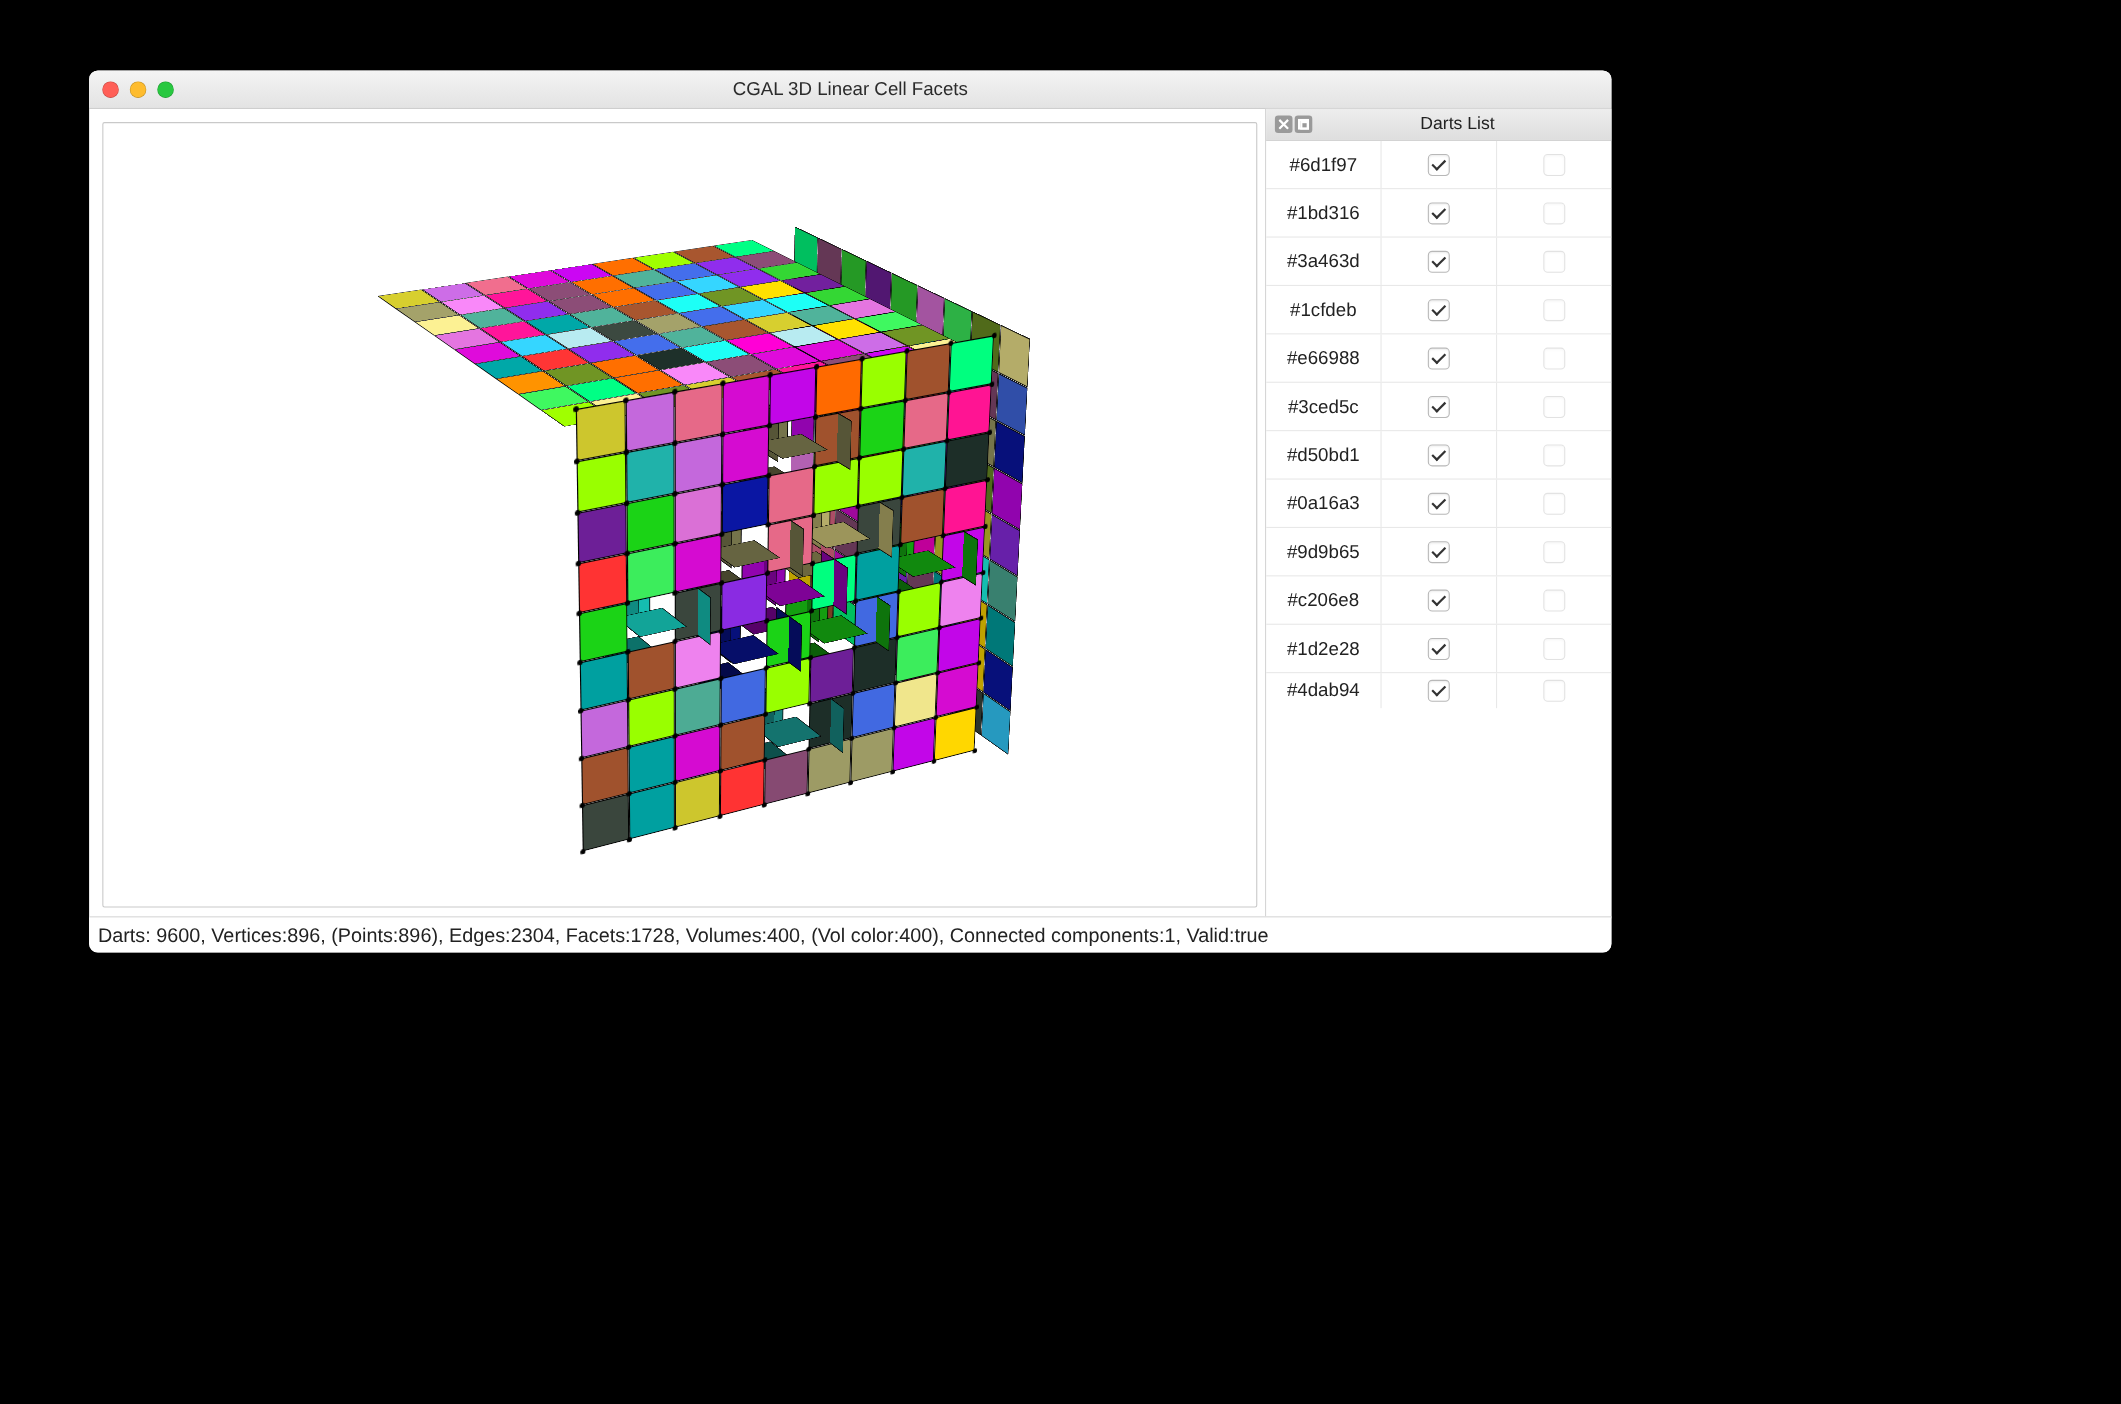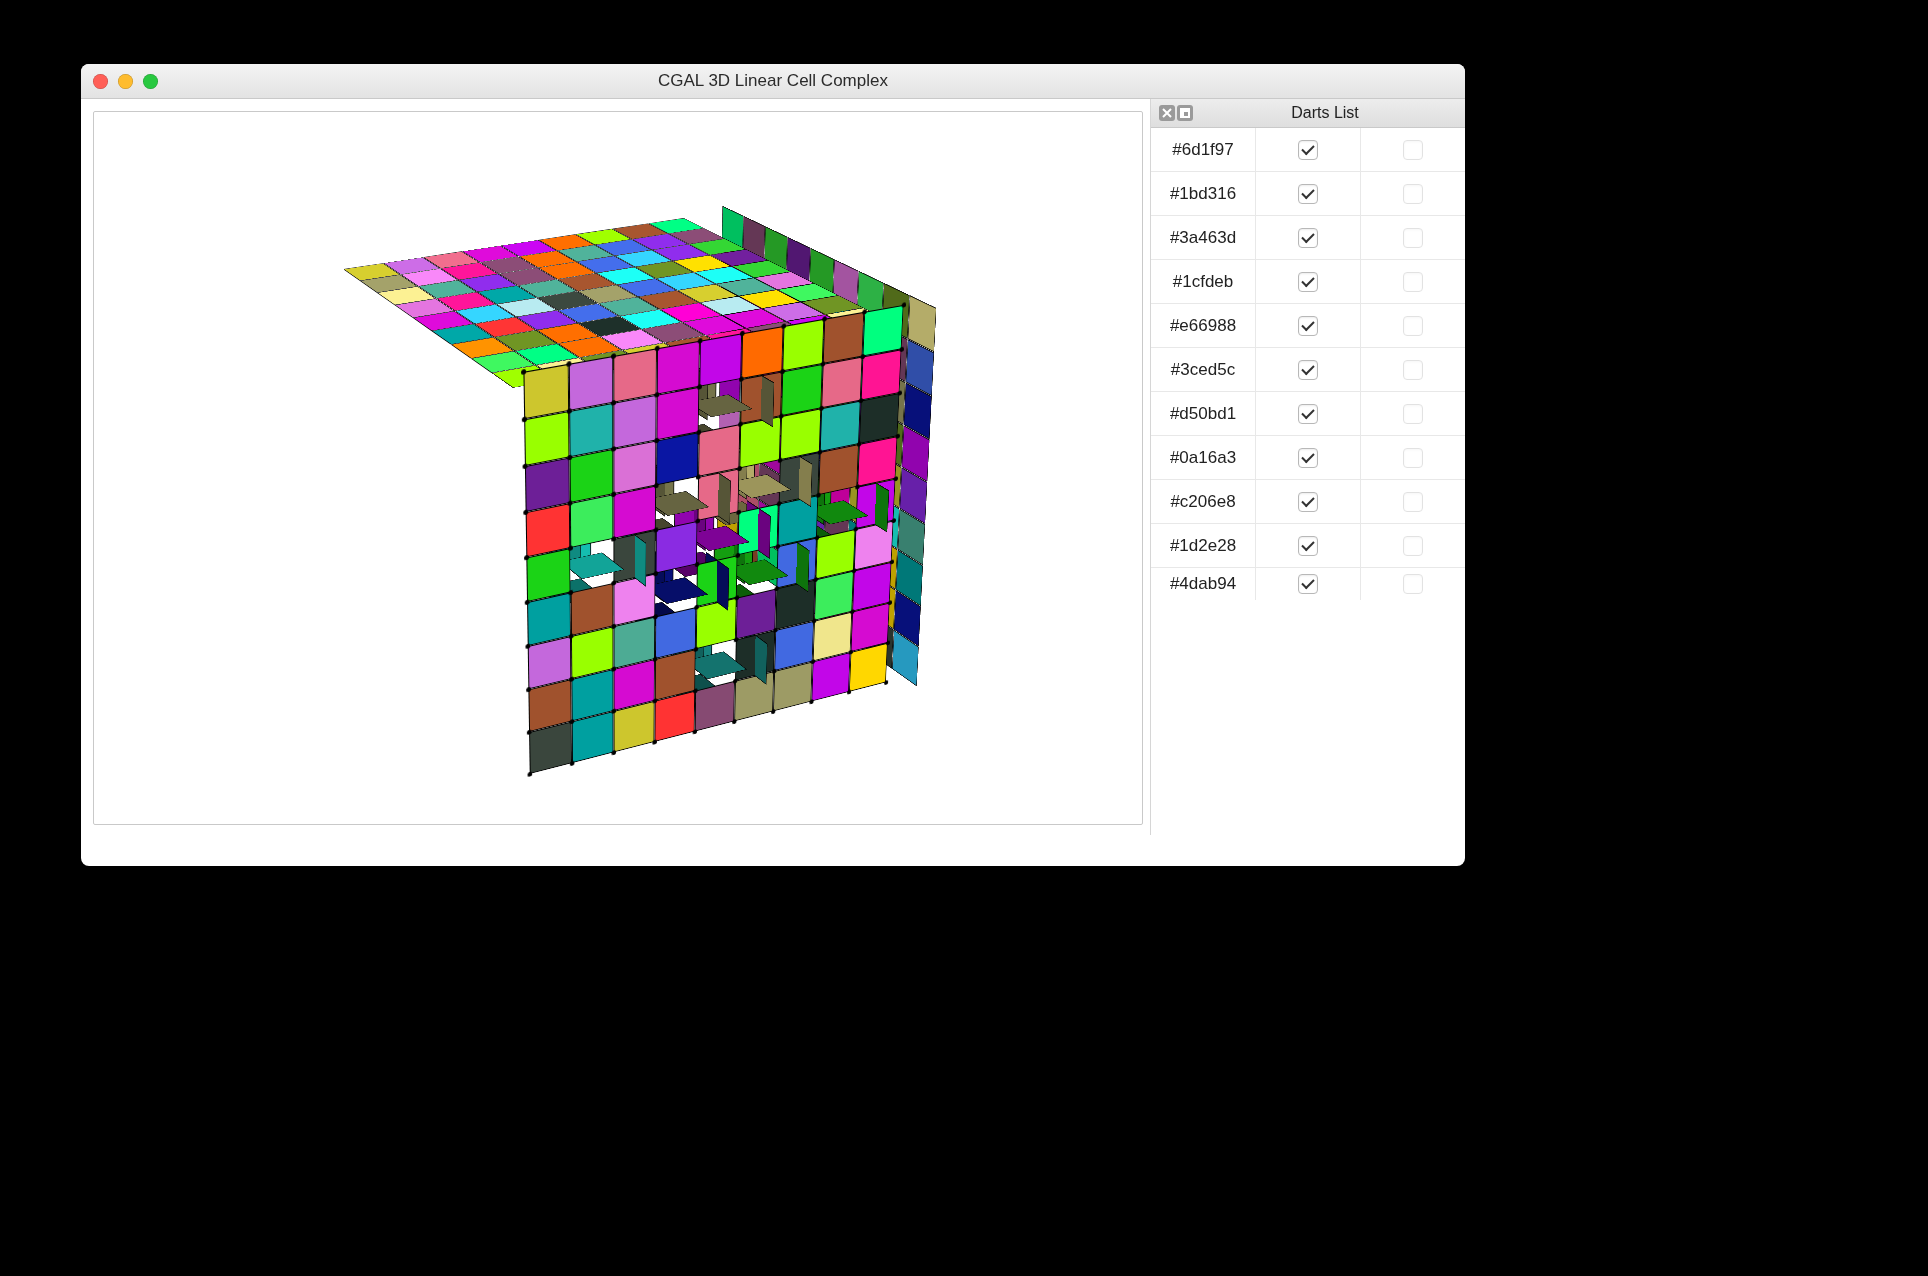--- a/index.html
+++ b/index.html
@@ -43,21 +43,21 @@
 <body>
 
 <div class="desktop">
   <div class="window">
     <div class="titlebar">
       <div class="traffic">
         <span class="dot red"></span>
         <span class="dot yellow"></span>
         <span class="dot green"></span>
       </div>
-      <span class="title">CGAL 3D Linear Cell Complex</span>
+      <span class="title">CGAL 3D Linear Cell Facets</span>
     </div>
 
     <div class="client">
       <div class="viewport">
         <div class="scene">
             <div class="stage" id="stage">
               <div class="face" style="width: 44px; height: 44px; background: rgb(205, 198, 45); transform: translate3d(-198px, -198px, 198px) rotateX(0deg) rotateY(0deg);"></div>
               <div class="face" style="width: 44px; height: 44px; background: rgb(153, 255, 0); transform: translate3d(-198px, -154px, 198px) rotateX(0deg) rotateY(0deg);"></div>
               <div class="face" style="width: 44px; height: 44px; background: rgb(109, 31, 151); transform: translate3d(-198px, -110px, 198px) rotateX(0deg) rotateY(0deg);"></div>
               <div class="face" style="width: 44px; height: 44px; background: rgb(255, 51, 51); transform: translate3d(-198px, -66px, 198px) rotateX(0deg) rotateY(0deg);"></div>
@@ -526,20 +526,29 @@
               <div class="trow">
                 <div class="col-color">#0a16a3</div>
                 <div class="col-filled">
                   <span class="cb checked"></span>
                 </div>
                 <div class="col-hidden">
                   <span class="cb unchecked disabled"></span>
                 </div>
               </div>
               <div class="trow">
+                <div class="col-color">#9d9b65</div>
+                <div class="col-filled">
+                  <span class="cb checked"></span>
+                </div>
+                <div class="col-hidden">
+                  <span class="cb unchecked disabled"></span>
+                </div>
+              </div>
+              <div class="trow">
                 <div class="col-color">#c206e8</div>
                 <div class="col-filled">
                   <span class="cb checked"></span>
                 </div>
                 <div class="col-hidden">
                   <span class="cb unchecked disabled"></span>
                 </div>
               </div>
               <div class="trow">
                 <div class="col-color">#1d2e28</div>
@@ -557,14 +566,17 @@
                 </div>
                 <div class="col-hidden">
                   <span class="cb unchecked disabled"></span>
                 </div>
               </div>
             </div>
         </div>
       </div>
     </div>
 
+    <div class="statusbar">
+      <span>Darts: 9600,  Vertices:896,  (Points:896),  Edges:2304,  Facets:1728,  Volumes:400,  (Vol color:400),  Connected components:1,  Valid:true</span>
+    </div>
   </div>
 </div>
 
 </body></html>

